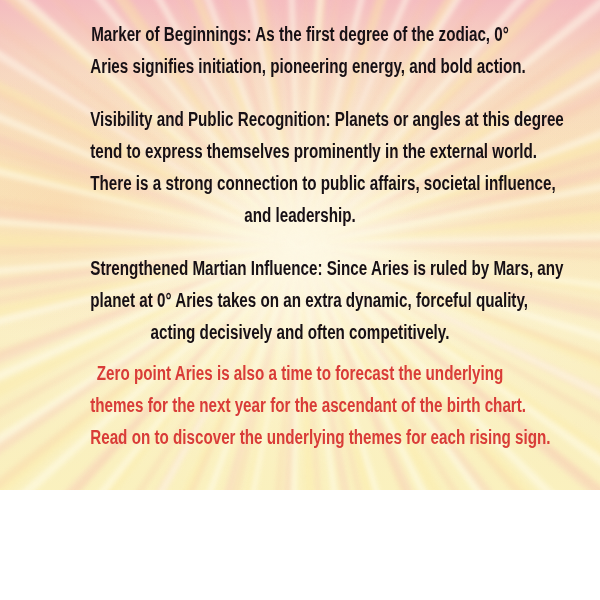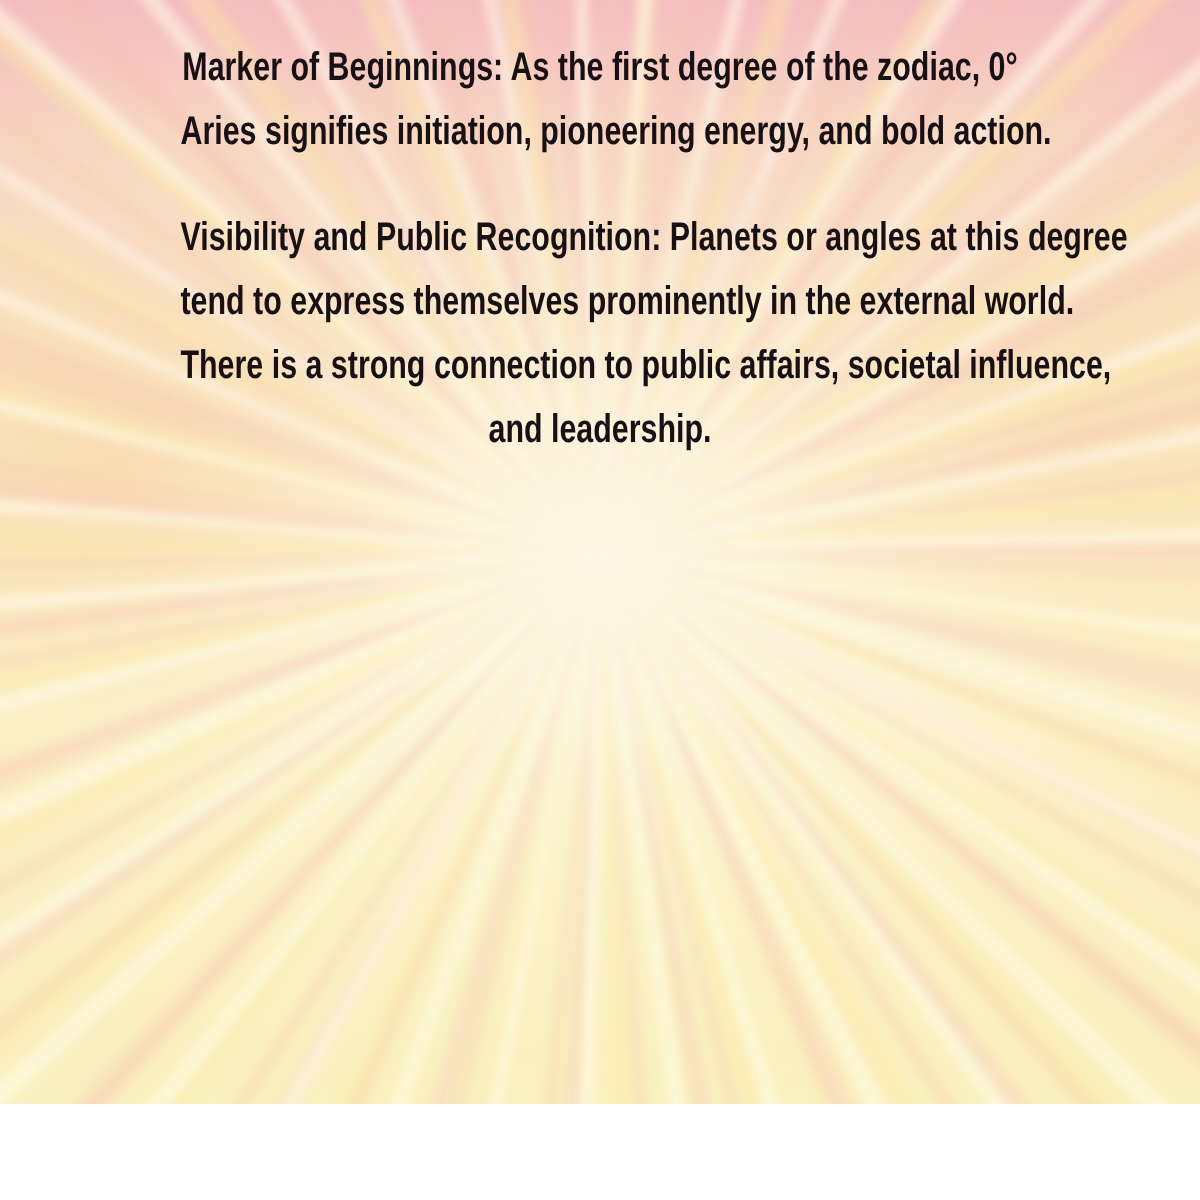--- a/index.html
+++ b/index.html
@@ -3,21 +3,21 @@
 <meta charset="utf-8">
 <style>
   html, body {
     margin: 0;
     padding: 0;
     background: #fff;
   }
   .page {
     position: relative;
     width: 600px;
-    height: 552px;
+    height: 490px;
     overflow: hidden;
     font-family: "Liberation Sans", sans-serif;
     text-decoration: underline;
   }
   
   .bg {
     position: absolute;
     inset: 0;
     z-index: 0;
     background:
@@ -109,17 +109,27 @@
       <span class="line">Aries signifies initiation, pioneering energy, and bold action.</span>
     </p>
 
     <p class="para">
       <span class="line">Visibility and Public Recognition: Planets or angles at this degree</span>
       <span class="line">tend to express themselves prominently in the external world.</span>
       <span class="line">There is a strong connection to public affairs, societal influence,</span>
       <span class="line">and leadership.</span>
     </p>
 
+    <p class="para">
+      <span class="line">Strengthened Martian Influence: Since Aries is ruled by Mars, any</span>
+      <span class="line">planet at 0° Aries takes on an extra dynamic, forceful quality,</span>
+      <span class="line">acting decisively and often competitively.</span>
+    </p>
 
 
+    <p class="para para-red">
+      <span class="line">Zero point Aries is also a time to forecast the underlying</span>
+      <span class="line">themes for the next year for the ascendant of the birth chart.</span>
+      <span class="line">Read on to discover the underlying themes for each rising sign.</span>
+    </p>
 
   </div>
 </div>
 
 </body></html>

